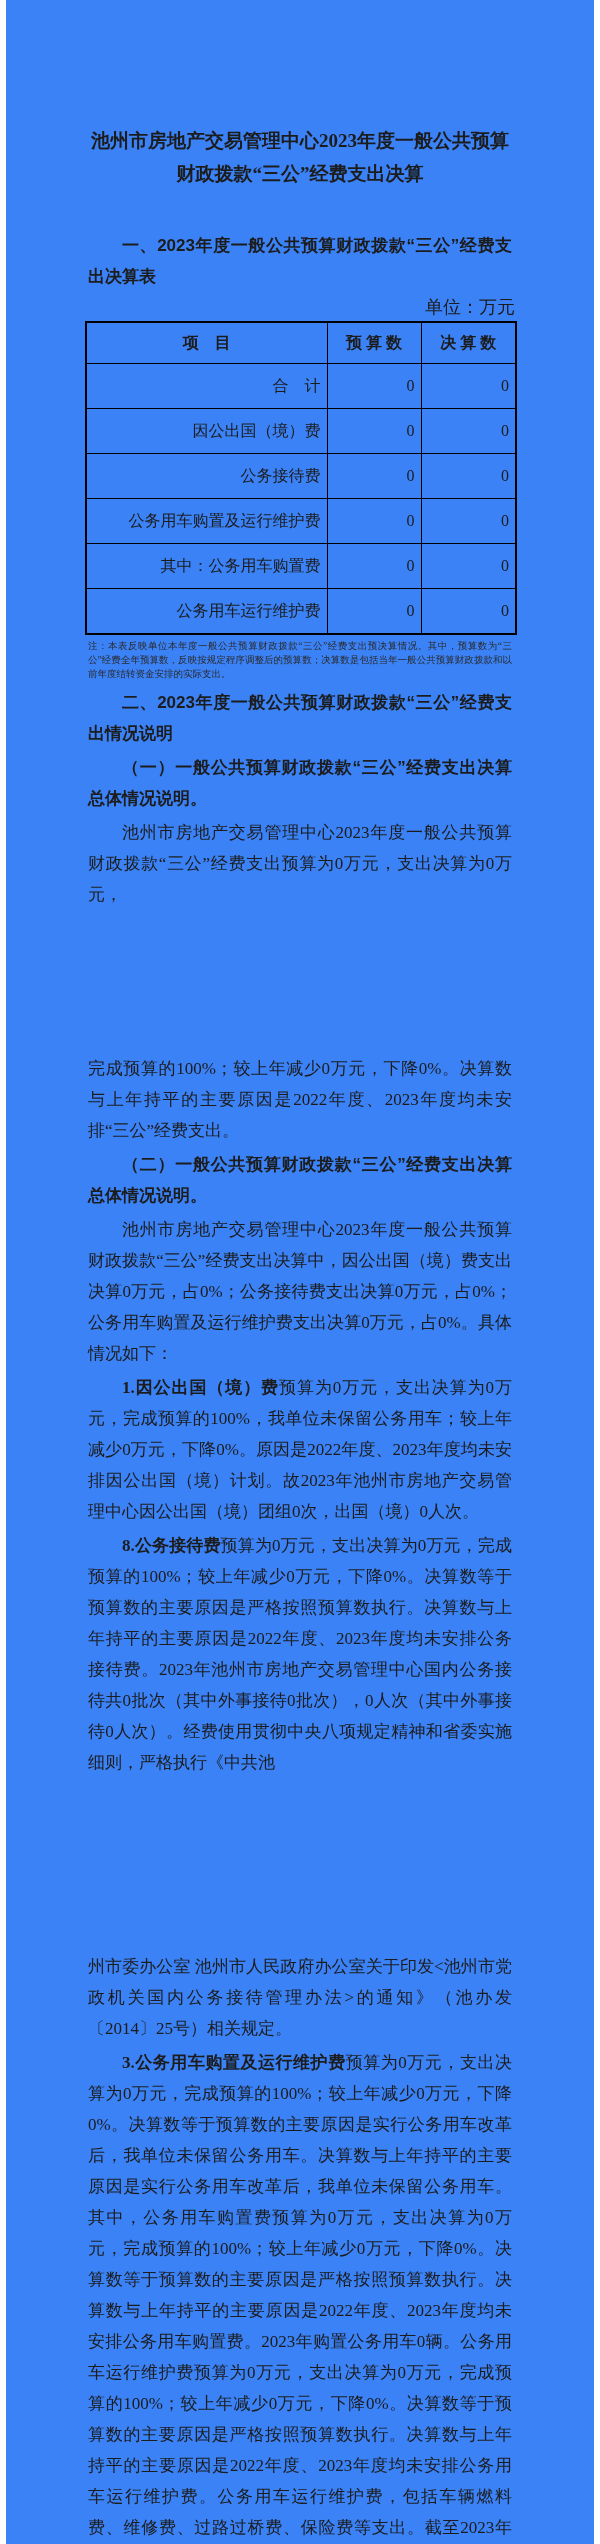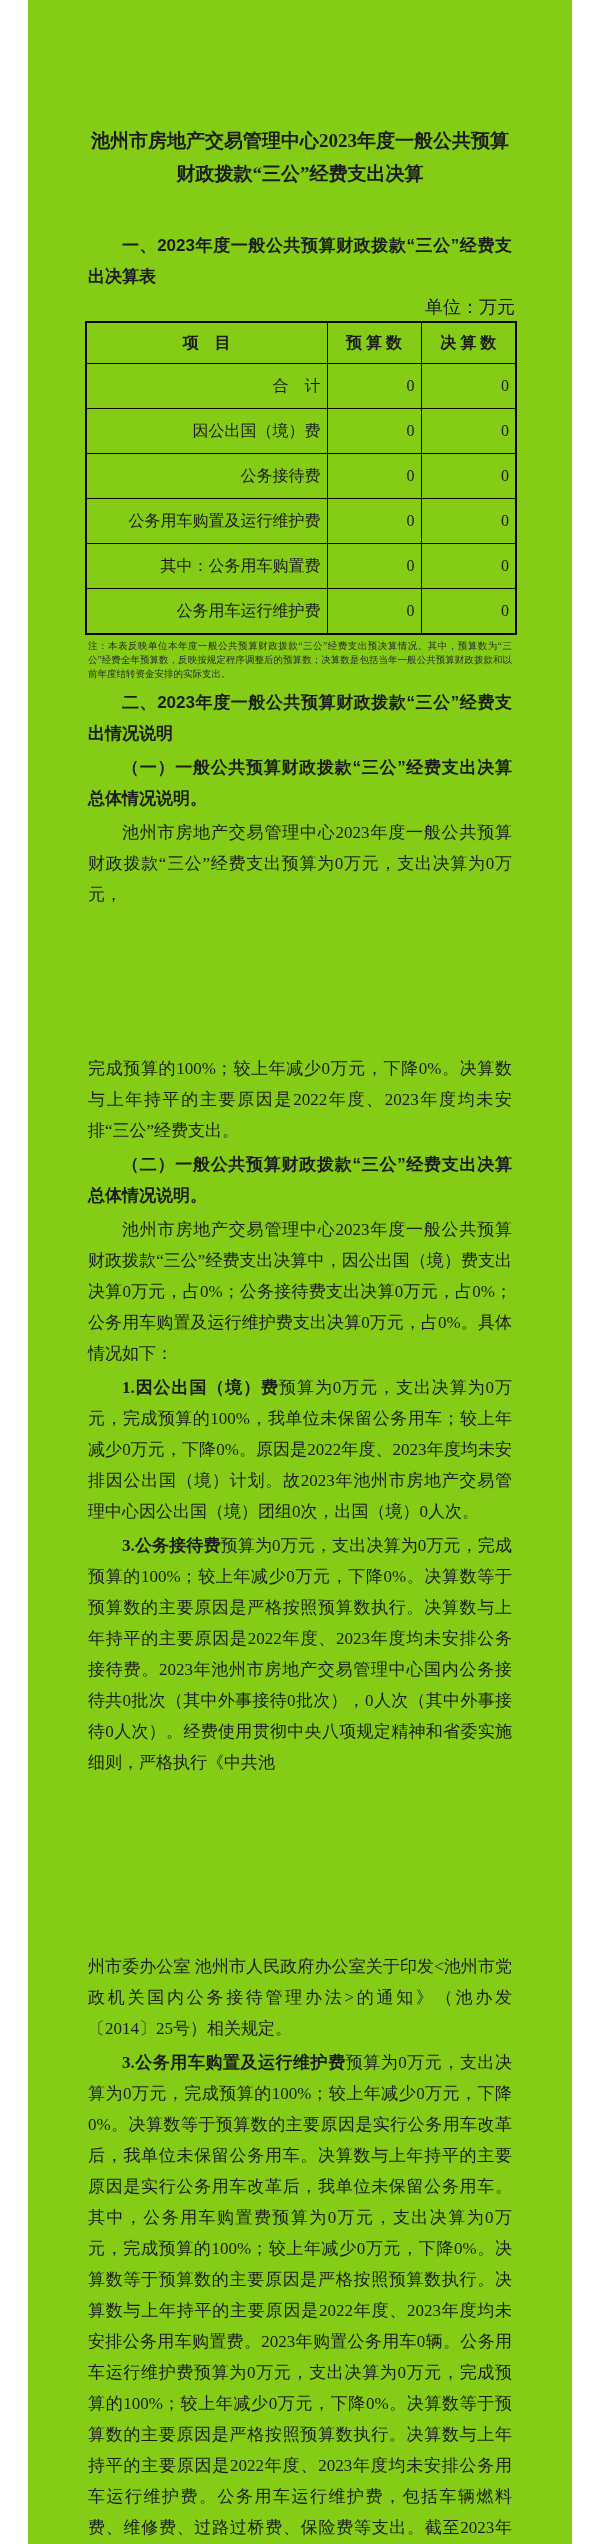--- a/index.html
+++ b/index.html
@@ -1,17 +1,17 @@
 <!DOCTYPE html>
 <html><head>
 <meta charset="utf-8">
 <style>
   html,body { margin:0; padding:0; background:#ffffff; }
   .page {
-    width:544px; height:2544px; background:#84cc16; color:#1c1c1c;
+    width:588px; height:2544px; background:#3b82f6; color:#1c1c1c;
     font-family:"Liberation Serif","DejaVu Serif",serif;
     position:relative; overflow:hidden; margin:0 auto;
   }
   .content { width:430px; margin:0 auto; }
   .doc-title {
     padding-top:124px; font-size:19px; font-weight:bold;
     text-align:center; line-height:33px;
     font-family:"Liberation Serif","DejaVu Serif",serif;
   }
   p { margin:3px; }
@@ -125,21 +125,21 @@
     <div class="gap1"></div>
 
     <p class="body cont">完成预算的100%；较上年减少0万元，下降0%。决算数与上年持平的主要原因是2022年度、2023年度均未安排“三公”经费支出。</p>
 
     <p class="heading">（二）一般公共预算财政拨款“三公”经费支出决算总体情况说明。</p>
 
     <p class="body">池州市房地产交易管理中心2023年度一般公共预算财政拨款“三公”经费支出决算中，因公出国（境）费支出决算0万元，占0%；公务接待费支出决算0万元，占0%；公务用车购置及运行维护费支出决算0万元，占0%。具体情况如下：</p>
 
     <p class="body"><span class="lead">1.因公出国（境）费</span><span>预算为0万元，支出决算为0万元，完成预算的100%，我单位未保留公务用车；较上年减少0万元，下降0%。原因是2022年度、2023年度均未安排因公出国（境）计划。故2023年池州市房地产交易管理中心因公出国（境）团组0次，出国（境）0人次。</span></p>
 
-    <p class="body"><span class="lead">3.公务接待费</span><span>预算为0万元，支出决算为0万元，完成预算的100%；较上年减少0万元，下降0%。决算数等于预算数的主要原因是严格按照预算数执行。决算数与上年持平的主要原因是2022年度、2023年度均未安排公务接待费。2023年池州市房地产交易管理中心国内公务接待共0批次（其中外事接待0批次），0人次（其中外事接待0人次）。经费使用贯彻中央八项规定精神和省委实施细则，严格执行《中共池</span></p>
+    <p class="body"><span class="lead">8.公务接待费</span><span>预算为0万元，支出决算为0万元，完成预算的100%；较上年减少0万元，下降0%。决算数等于预算数的主要原因是严格按照预算数执行。决算数与上年持平的主要原因是2022年度、2023年度均未安排公务接待费。2023年池州市房地产交易管理中心国内公务接待共0批次（其中外事接待0批次），0人次（其中外事接待0人次）。经费使用贯彻中央八项规定精神和省委实施细则，严格执行《中共池</span></p>
 
     <div class="gap2"></div>
 
     <p class="body cont">州市委办公室 池州市人民政府办公室关于印发&lt;池州市党政机关国内公务接待管理办法&gt;的通知》（池办发〔2014〕25号）相关规定。</p>
 
     <p class="body"><span class="lead">3.公务用车购置及运行维护费</span><span>预算为0万元，支出决算为0万元，完成预算的100%；较上年减少0万元，下降0%。决算数等于预算数的主要原因是实行公务用车改革后，我单位未保留公务用车。决算数与上年持平的主要原因是实行公务用车改革后，我单位未保留公务用车。其中，公务用车购置费预算为0万元，支出决算为0万元，完成预算的100%；较上年减少0万元，下降0%。决算数等于预算数的主要原因是严格按照预算数执行。决算数与上年持平的主要原因是2022年度、2023年度均未安排公务用车购置费。2023年购置公务用车0辆。公务用车运行维护费预算为0万元，支出决算为0万元，完成预算的100%；较上年减少0万元，下降0%。决算数等于预算数的主要原因是严格按照预算数执行。决算数与上年持平的主要原因是2022年度、2023年度均未安排公务用车运行维护费。公务用车运行维护费，包括车辆燃料费、维修费、过路过桥费、保险费等支出。截至2023年12月31日，池州市房地产交易管理中心开支财政拨款的公务用车保有量为0辆。</span></p>
 
   </div>
 </div>
 

